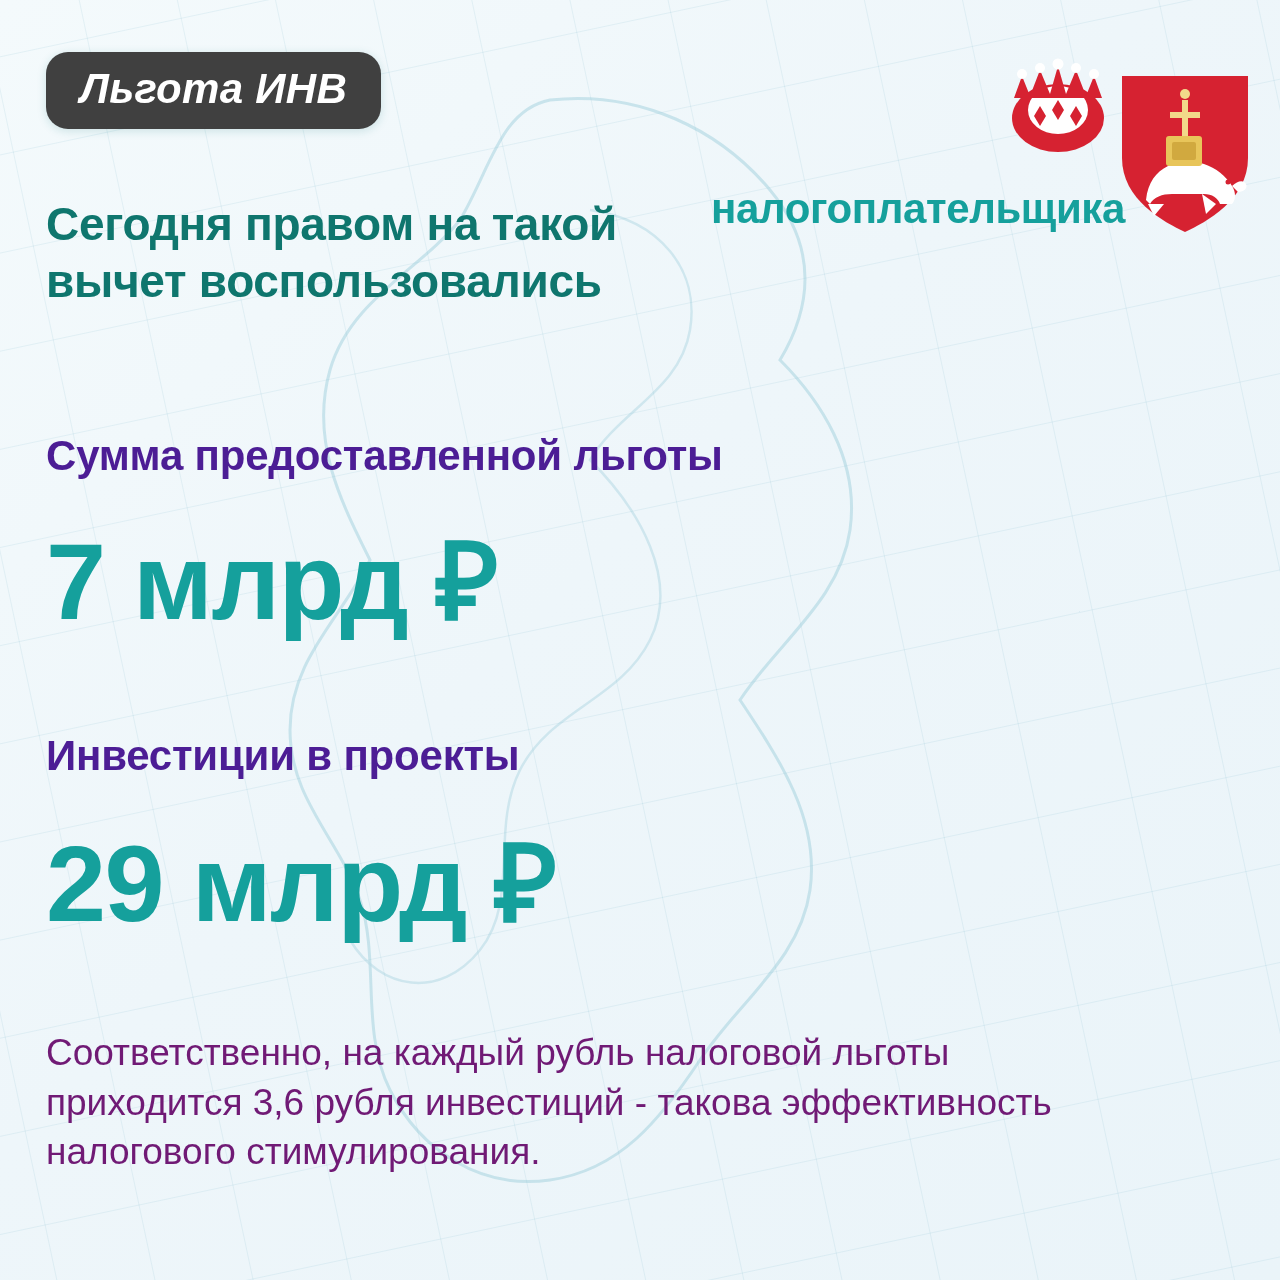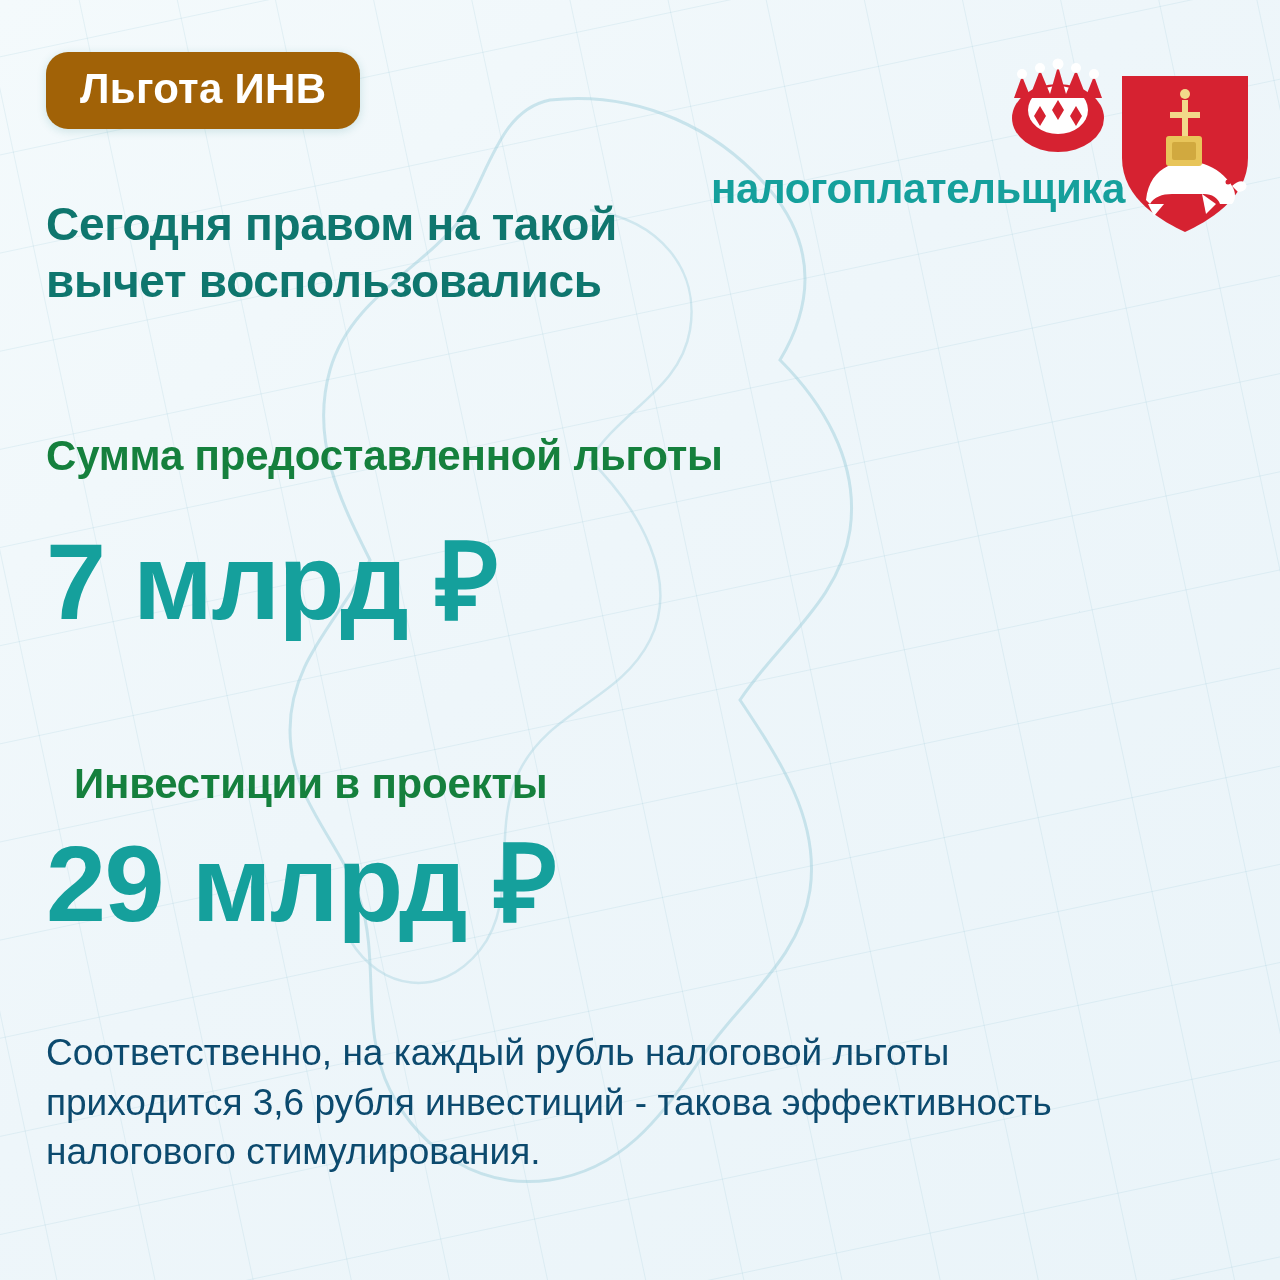--- a/index.html
+++ b/index.html
@@ -38,29 +38,30 @@
     width: 1060px;
     height: 1180px;
     opacity: 0.55;
   }
 
   
   .chip {
     position: absolute;
     left: 46px;
     top: 52px;
-    background: #a16207;
+    background: #404040;
     color: #ffffff;
     border-radius: 22px;
     padding: 16px 34px 19px 34px;
     font-size: 42px;
     font-weight: bold;
     letter-spacing: 0.3px;
     line-height: 1;
     box-shadow: 0 2px 10px rgba(20,120,120,0.18);
+    font-style: italic;
   }
 
   
   .coat {
     position: absolute;
     right: 26px;
     top: 40px;
     width: 258px;
     height: 200px;
   }
@@ -90,55 +91,55 @@
   .taxpayers .num {
     font-size: 140px;
     font-weight: bold;
     line-height: 0.92;
     letter-spacing: -2px;
   }
   .taxpayers .cap {
     font-size: 42px;
     font-weight: bold;
     line-height: 1;
-    margin-top: 0;
+    margin-top: 20px;
     letter-spacing: -0.4px;
   }
 
   
   .stat-label {
     position: absolute;
     left: 46px;
-    color: #15803d;
+    color: #4c1d95;
     font-size: 42px;
     font-weight: bold;
     letter-spacing: -0.2px;
     text-align: right;
   }
   .stat-value {
     position: absolute;
     left: 46px;
     color: #15a09c;
     font-size: 108px;
     font-weight: bold;
     letter-spacing: -1.5px;
     line-height: 1;
   }
   #stat-label-1 { top: 432px; }
   #stat-value-1 { top: 528px; }
-  #stat-label-2 { top: 760px; margin-left: 28px; }
+  #stat-label-2 { top: 732px; }
   #stat-value-2 { top: 818px; margin-top: 12px; }
 
   
   .footnote {
     position: absolute;
     left: 46px;
     top: 1028px;
     width: 1010px;
-    color: #0c4a6e;
+    color: #701a75;
     font-size: 37px;
     line-height: 1.34;
   }
 </style>
 </head>
 <body>
 
 <div class="bg">
   <div class="bg-grid"></div>
   <svg class="bg-map" viewBox="0 0 1060 1180" aria-hidden="true">

